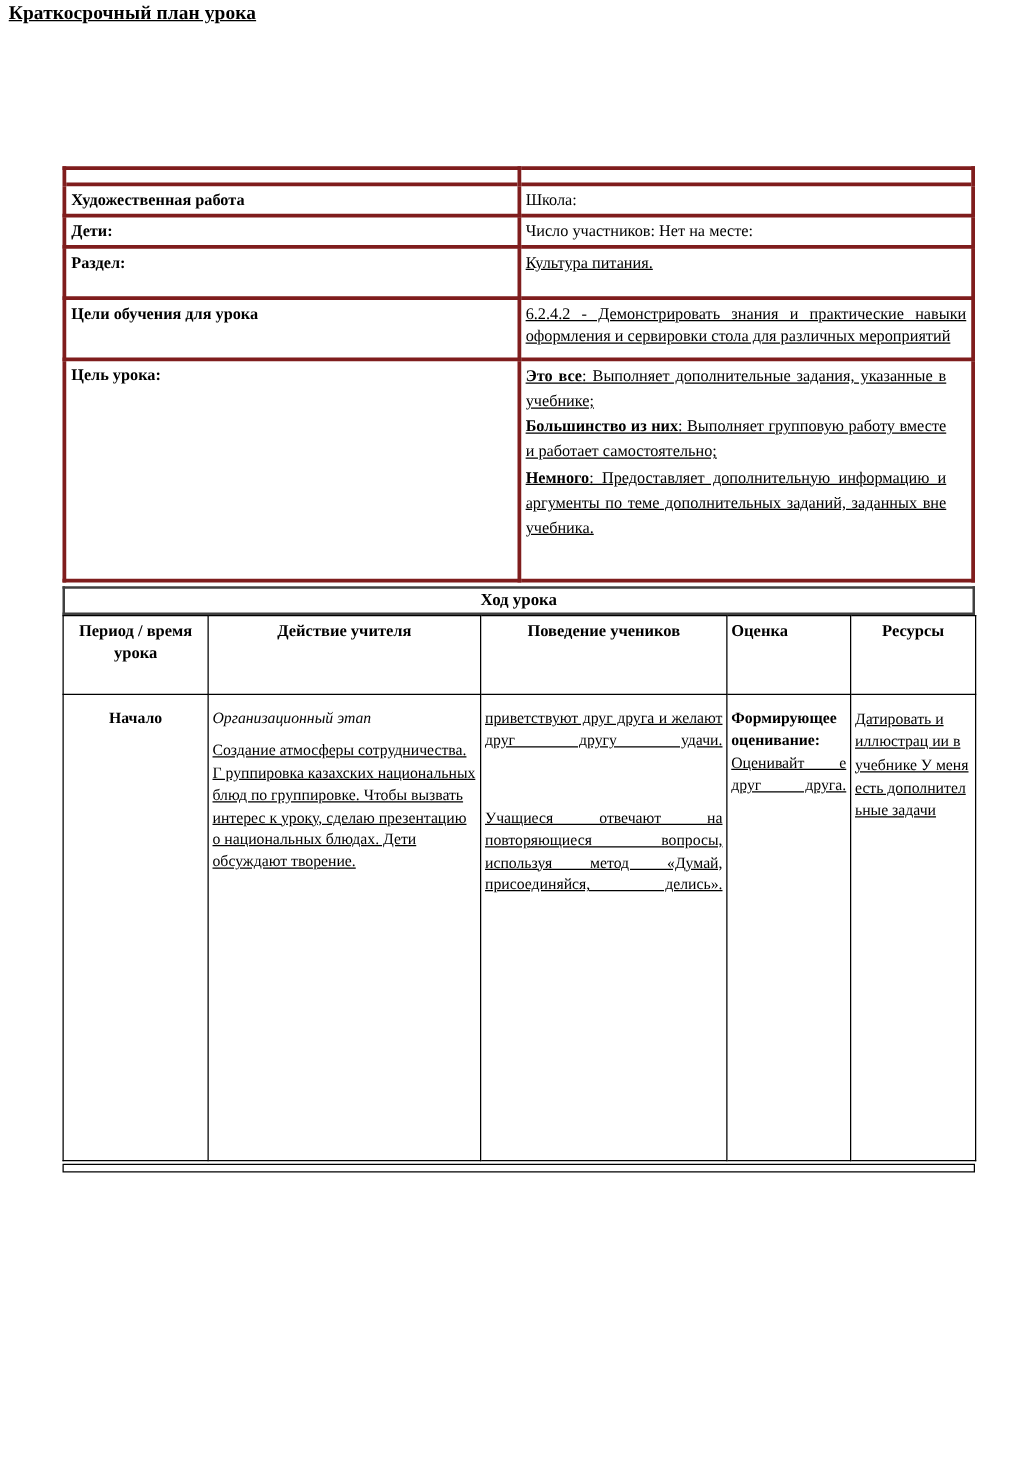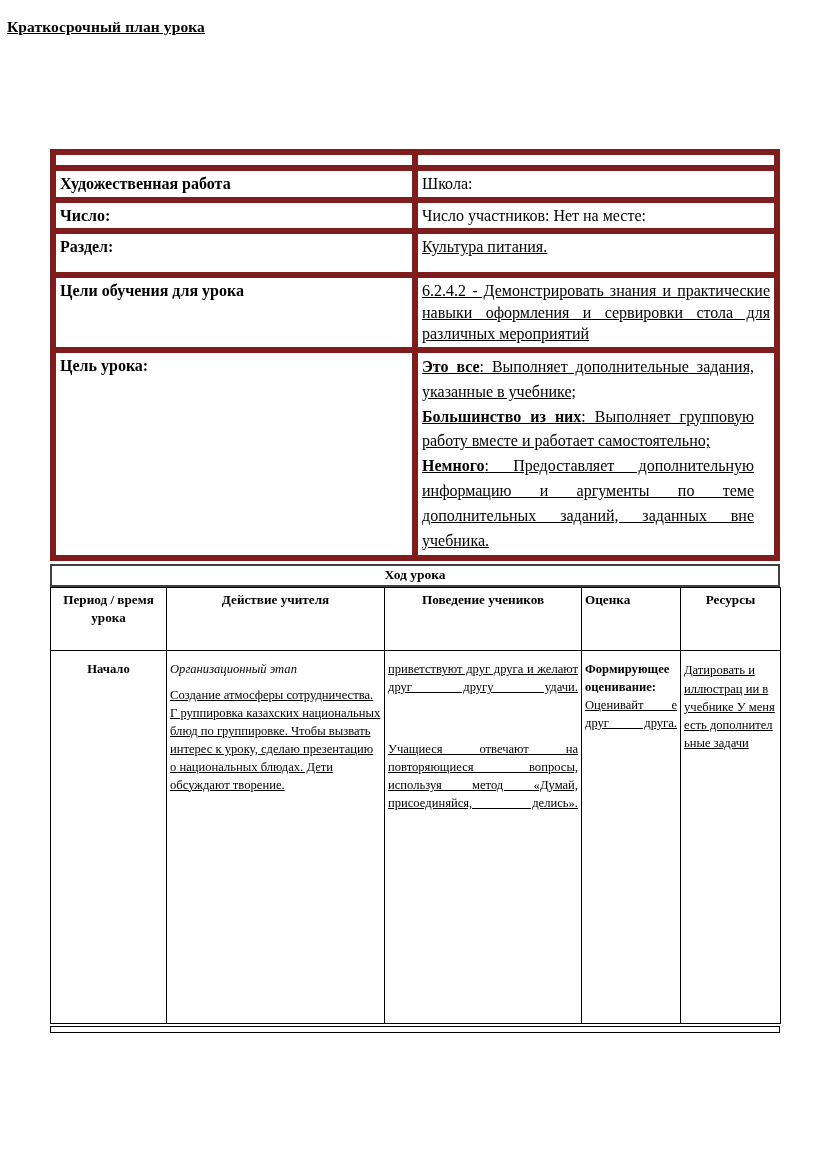--- a/index.html
+++ b/index.html
@@ -11,21 +11,21 @@
     width: 827px;
     height: 1170px;
     position: relative;
     font-family: "Liberation Serif", "DejaVu Serif", serif;
     color: #000000;
     overflow: hidden;
   }
 
   .page {
     position: absolute;
-    top: 16px; left: 0;
+    top: 0; left: 0;
     width: 827px;
     height: 879px;
   }
 
   
   .doc-title {
     position: absolute;
     left: 7px;
     top: 2px;
     font-size: 15.5px;
@@ -42,24 +42,24 @@
     top: 133px;
     width: 730px;
   }
 
   table.doc {
     border-collapse: collapse;
     width: 730px;
     table-layout: fixed;
   }
   table.doc td {
-    border: 6px solid #7f1d1d;
+    border: 3px solid #7f1d1d;
     vertical-align: top;
     padding: 2px 4px 2px 4px;
-    font-size: 16px;
+    font-size: 13px;
     line-height: 1.35;
   }
 
   
   .spacer-row td {
     height: 6px;
     padding: 0;
     border-left: 1px solid #000;
     border-right: 1px solid #000;
     border-top: 1px solid #000;
@@ -177,21 +177,21 @@
           <td class="nb"></td>
         </tr>
 
         <tr class="row-simple">
           <td class="lbl">Художественная работа</td>
           <td class="val u-bold">Школа:</td>
         </tr>
 
 
         <tr class="row-simple">
-          <td class="lbl">Число:</td>
+          <td class="lbl">Дети:</td>
           <td class="val u-bold">Число участников: Нет на месте:</td>
         </tr>
 
         <tr>
           <td class="lbl cell-razdel">Раздел:</td>
           <td class="val cell-razdel">
             <span class="u-line">Культура питания.</span>
           </td>
         </tr>
 

